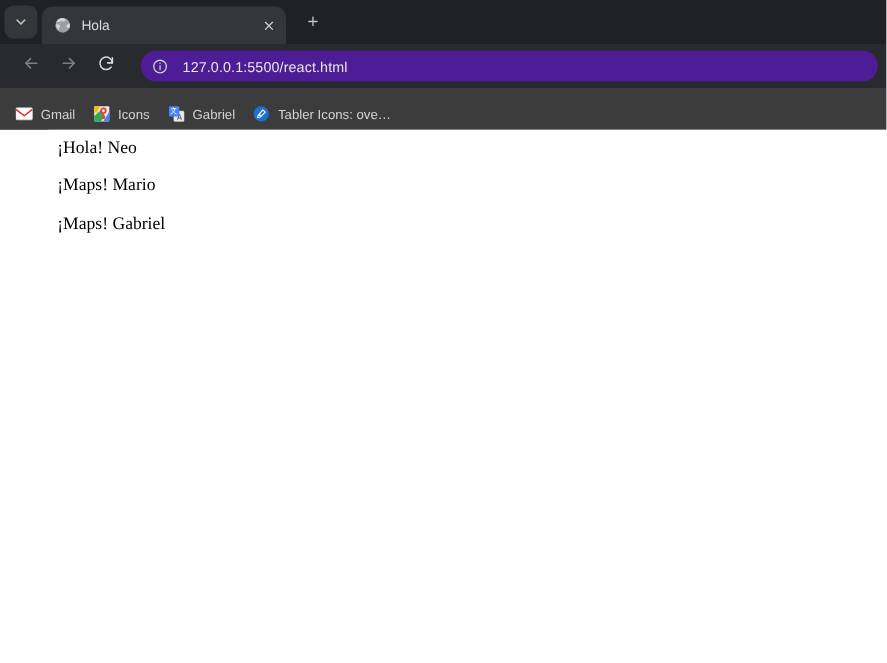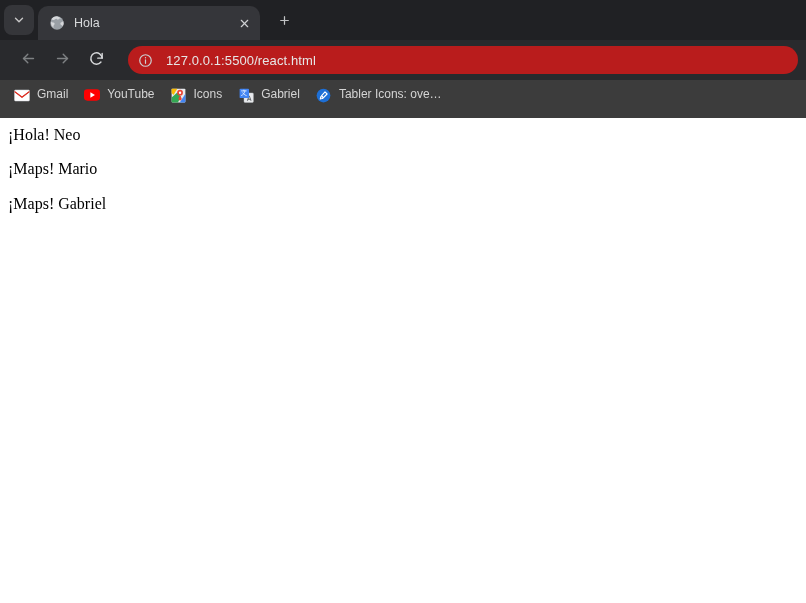--- a/index.html
+++ b/index.html
@@ -88,21 +88,21 @@
     display:flex;align-items:center;justify-content:center;
     border-radius:50%;
     flex:0 0 auto;
     cursor:pointer;
   }
   .nav-btn.first{ margin-left:6px; }
   .omnibox{
     flex:1 1 auto;
     height:28px;
     margin-left:12px;
-    background:#b91c1c;
+    background:#4c1d95;
     border-radius:14px;
     display:flex;
     align-items:center;
     padding:0 10px 0 8px;
     cursor:text;
   }
   .omnibox-icon{
     width:18px;height:18px;
     flex:0 0 auto;
     margin-right:12px;
@@ -119,21 +119,21 @@
   
   .bookmarks{
     height:38px;
     background:#3c3c3c;
     display:flex;
     align-items:center;
     padding:0 6px;
   }
   .bookmark{
     display:flex;
-    align-items:flex-start;
+    align-items:flex-end;
     height:24px;
     padding:0 8px;
     border-radius:4px;
     flex:0 0 auto;
     cursor:pointer;
     max-width:145px;
   }
   .bm-icon{
     width:16px;height:16px;
     flex:0 0 auto;
@@ -147,20 +147,21 @@
     overflow:hidden;
     text-overflow:ellipsis;
   }
 
   
   .page{
     background:#ffffff;
     height:394px;
     padding:8px;
     overflow:hidden;
+    margin-left:44px;
   }
   .page p{
     font-family:"Liberation Serif", serif;
     font-size:16px;
     color:#000000;
     margin:0 0 16px 0;
     line-height:1.15;
   }
 </style>
 </head>
@@ -253,29 +254,20 @@
       <svg width="16" height="13" viewBox="0 0 24 18">
         <rect x="0.8" y="0.8" width="22.4" height="16.4" rx="1.4" fill="#ffffff" stroke="#dadce0" stroke-width="0.8"></rect>
         <path d="M1 2.2 12 10.4 23 2.2v2.1L12 12.6 1 4.3z" fill="#ea4335"></path>
         <path d="M1 2.2 1 4.4 12 12.6 1 12.6z" fill="#ea4335" opacity="0"></path>
         <path d="M0.9 2.1 12 10.4 23.1 2.1 23.1 4 12 12.4 0.9 4z" fill="#d93025"></path>
       </svg>
     </span>
     <span class="bm-label">Gmail</span>
   </div>
 
-  <div class="bookmark">
-    <span class="bm-icon">
-      <svg width="17" height="12" viewBox="0 0 24 17">
-        <rect x="0" y="0" width="24" height="17" rx="5" fill="#ff0000"></rect>
-        <polygon points="9.6,4.4 16.4,8.5 9.6,12.6" fill="#ffffff"></polygon>
-      </svg>
-    </span>
-    <span class="bm-label">YouTube</span>
-  </div>
 
   <div class="bookmark">
     <span class="bm-icon">
       <svg width="15" height="15" viewBox="0 0 24 24">
         <rect x="1" y="1" width="22" height="22" rx="1.5" fill="#e8eaed"></rect>
         <path d="M1 15 10 7l6 7-5 9H2.5A1.5 1.5 0 0 1 1 21.5z" fill="#34a853"></path>
         <path d="M1 1h9L4 11 1 8z" fill="#fbbc04"></path>
         <path d="M23 9v12.5a1.5 1.5 0 0 1-1.5 1.5H14l9-14z" fill="#4285f4"></path>
         <path d="M9 4.5h14V10L12.5 22 9 16z" fill="#ffffff" opacity="0"></path>
         <circle cx="14.5" cy="7.5" r="4.6" fill="#ea4335"></circle>

